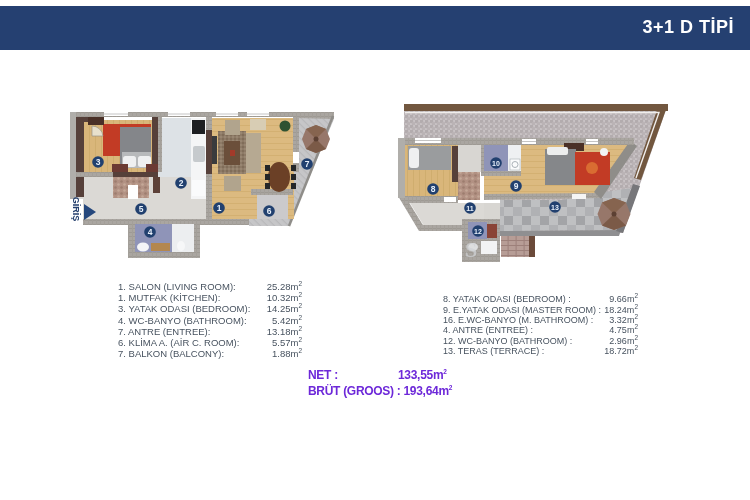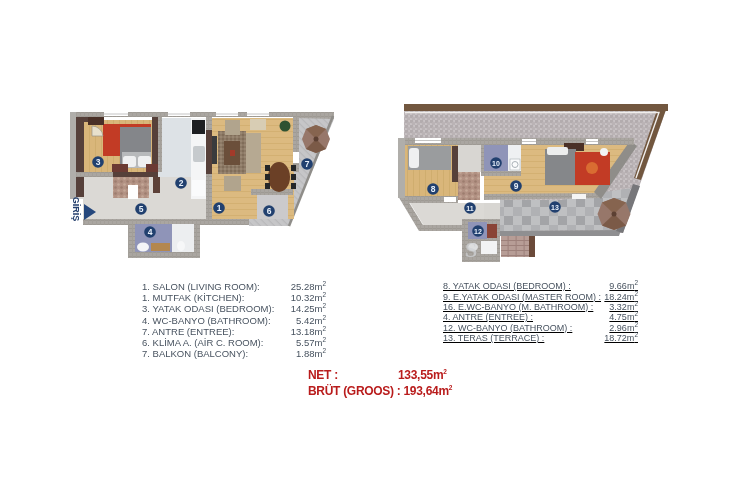--- a/index.html
+++ b/index.html
@@ -7,27 +7,30 @@
   #page{position:relative;width:750px;height:500px;overflow:hidden;}
   .hdr{position:absolute;left:0;top:6px;width:750px;height:44px;background:#254071;}
   .hdr span{position:absolute;right:16px;top:11px;color:#fff;font-weight:bold;
     font-size:18px;letter-spacing:0.5px;}
   .leg table{border-collapse:collapse;color:#47525f;}
   .leg{position:absolute;}
   .leg td{padding:0;white-space:nowrap;height:11.2px;font-size:9.5px;color:#47525f;}
   .rleg td{font-size:9px;height:10.4px;}
   .leg td.v{text-align:right;}
   .tot{position:absolute;left:308px;top:368px;font-size:12px;font-weight:bold;letter-spacing:-0.3px;
-    color:#b91c1c;line-height:15.5px;width:200px;white-space:nowrap;}
+    color:#6d28d9;line-height:15.5px;width:200px;white-space:nowrap;}
   sup{font-size:6.5px;vertical-align:super;line-height:0;}
 </style>
 </head>
 <body>
 <div id="page">
 
+  <div class="hdr">
+      <span>3+1 D TİPİ</span>
+    </div>
 
   <svg id="plan" width="750" height="500" viewBox="0 0 750 500" style="position:absolute;left:0;top:0">
     <defs>
       <pattern id="wallg" width="4" height="4" patternUnits="userSpaceOnUse">
         <rect width="4" height="4" fill="#aaa6a1"></rect>
         <rect width="4" height="1" fill="#9e9a94"></rect>
         <rect width="1" height="4" fill="#a39f99"></rect>
       </pattern>
       <pattern id="hatch" width="5" height="5" patternUnits="userSpaceOnUse" patternTransform="rotate(45)">
         <rect width="5" height="5" fill="#c6c6c8"></rect>
@@ -383,21 +386,21 @@
       <circle cx="478" cy="231" r="5.8" fill="#21406f"></circle>
       <text x="478" y="234.2" font-size="7" font-weight="bold" fill="#e8f0fa" text-anchor="middle">12</text>
     </g>
 
     <g>
       <circle cx="555" cy="207" r="5.8" fill="#21406f"></circle>
       <text x="555" y="210.2" font-size="7" font-weight="bold" fill="#e8f0fa" text-anchor="middle">13</text>
     </g>
   </svg>
 
-  <div class="leg" style="left:118px;top:281px;margin-left:24px;">
+  <div class="leg" style="left:118px;top:281px;">
     <table style="width:184px">
       <tbody>
           <tr>
             <td>1. SALON (LIVING ROOM):</td>
             <td class="v">25.28m<sup>2</sup></td>
           </tr>
       <tr>
             <td>1. MUTFAK (KİTCHEN):</td>
             <td class="v">10.32m<sup>2</sup></td>
           </tr>
@@ -418,21 +421,21 @@
             <td class="v">5.57m<sup>2</sup></td>
           </tr>
       <tr>
             <td>7. BALKON (BALCONY):</td>
             <td class="v">1.88m<sup>2</sup></td>
           </tr>
     </tbody>
       </table>
   </div>
 
-  <div class="leg" style="left:443px;top:281px;text-decoration:underline;">
+  <div class="leg" style="left:443px;top:294px;">
     <table style="width:195px;--x:1" class="rleg">
       <tbody>
           <tr>
             <td>8. YATAK ODASI (BEDROOM) :</td>
             <td class="v">9.66m<sup>2</sup></td>
           </tr>
       <tr>
             <td>9. E.YATAK ODASI (MASTER ROOM) :</td>
             <td class="v">18.24m<sup>2</sup></td>
           </tr>

